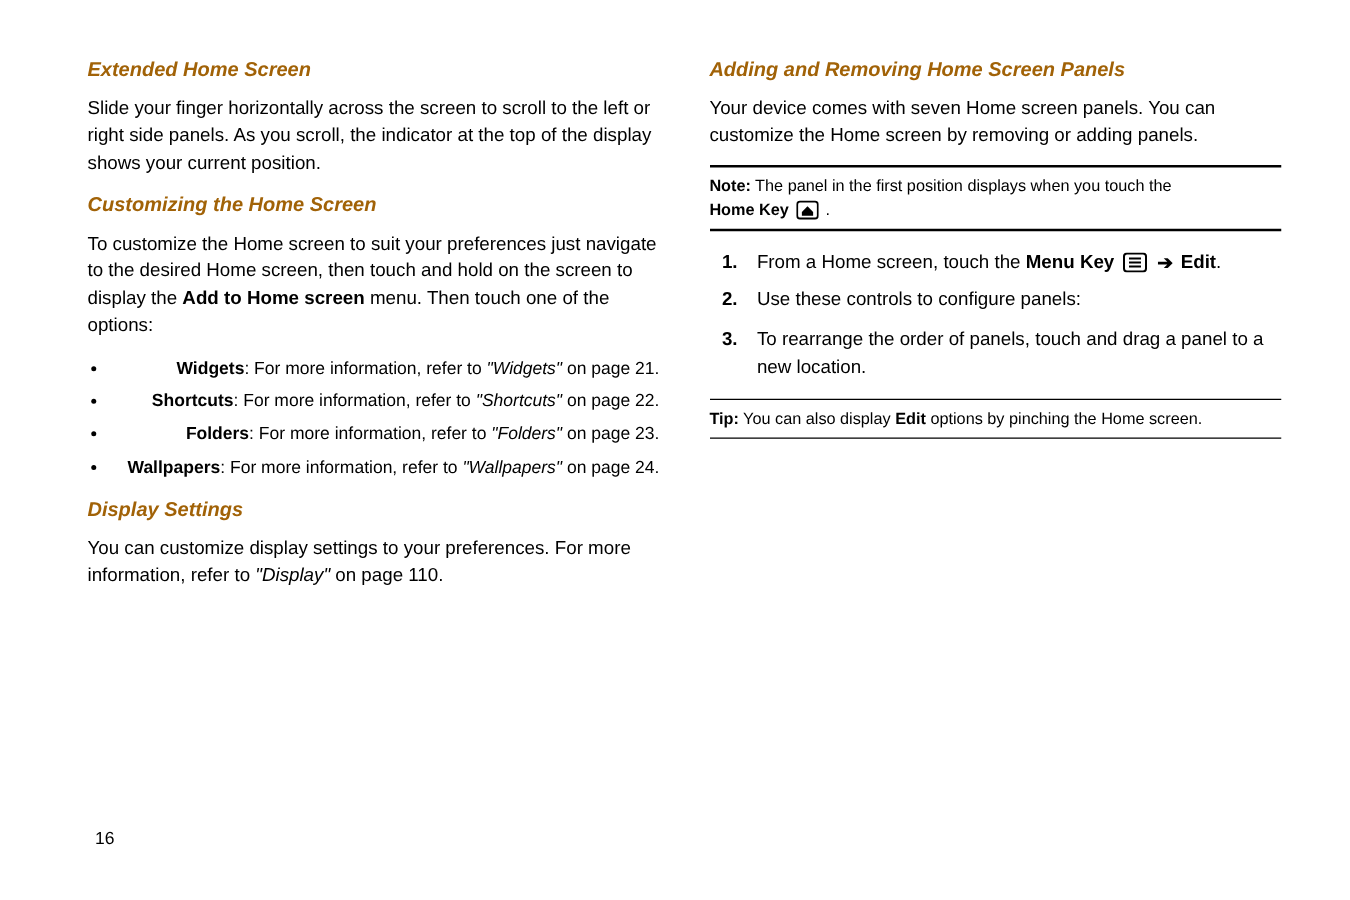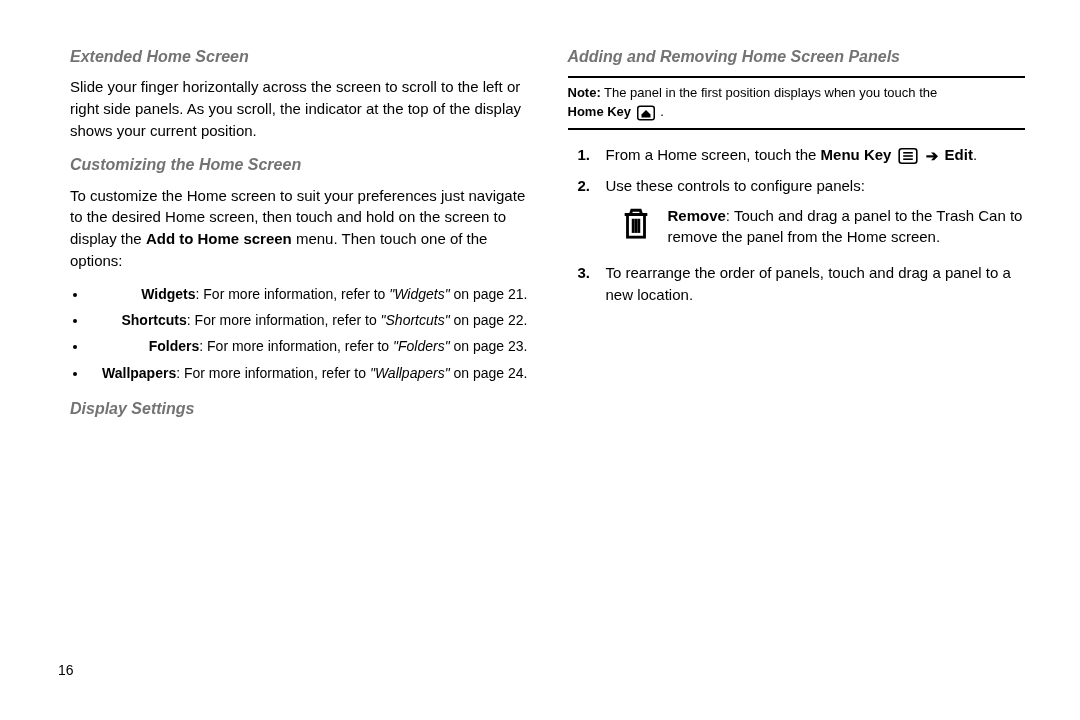--- a/index.html
+++ b/index.html
@@ -19,21 +19,21 @@
     padding: 45px 55px 0 70px;
     box-sizing: border-box;
     height: 100%;
     position: relative;
   }
   .col {
     flex: 1;
     min-width: 0;
   }
   .section-title {
-    color: #737373;
+    color: #a16207;
     font-weight: bold;
     font-style: italic;
     font-size: 16px;
     margin: 0 0 8px 0;
   }
   p { margin: 0 0 10px 0; }
   .body { margin-bottom: 12px; }
   ul.refs { margin: 4px 0 14px 0; padding-left: 18px; text-align: right; }
   ul.refs li { margin-bottom: 6px; font-size: 14px; }
   .bold { font-weight: bold; }
@@ -74,21 +74,21 @@
   .tip-box {
     border-top: 1px solid #000;
     border-bottom: 1px solid #000;
     padding: 6px 0;
     font-size: 13px;
     margin-top: 14px;
   }
   .page-num {
     position: absolute;
     bottom: 40px;
-    left: 58px;
+    left: 76px;
     font-size: 14px;
   }
 </style>
 </head>
 <body>
 
 <div class="page">
 
   <div class="col">
 
@@ -100,26 +100,30 @@
       <span>To customize the Home screen to suit your preferences just navigate to the desired Home screen, then touch and hold on the screen to display the </span><span class="bold">Add to Home screen</span><span> menu. Then touch one of the options:</span>
     </p>
     <ul class="refs">
       <li><span class="bold">Widgets</span><span>: For more information, refer to </span><span class="italic">"Widgets"</span><span>  on page 21.</span></li>
       <li><span class="bold">Shortcuts</span><span>: For more information, refer to </span><span class="italic">"Shortcuts"</span><span>  on page 22.</span></li>
       <li><span class="bold">Folders</span><span>: For more information, refer to </span><span class="italic">"Folders"</span><span>  on page 23.</span></li>
       <li><span class="bold">Wallpapers</span><span>: For more information, refer to </span><span class="italic">"Wallpapers"</span><span>  on page 24.</span></li>
     </ul>
 
     <div class="section-title">Display Settings</div>
+    <p class="body">
+      <span>You can customize display settings to your preferences. For more information, refer to </span><span class="italic">"Display"</span><span>  on page 110.</span>
+    </p>
 
   </div>
 
   <div class="col">
 
     <div class="section-title">Adding and Removing Home Screen Panels</div>
+    <p class="body">Your device comes with seven Home screen panels. You can customize the Home screen by removing or adding panels.</p>
 
     <div class="note-box">
       <span class="bold">Note:</span><span> The panel in the first position displays when you touch the </span><br>
       <span class="bold">Home Key</span>
       <span class="home-key-icon">
         <svg viewBox="0 0 24 20">
             <rect x="1" y="1" width="22" height="18" rx="3" fill="none" stroke="#000" stroke-width="2"></rect>
             <path d="M6 12 L12 6 L18 12 L18 16 L6 16 Z" fill="#000"></path>
           </svg>
       </span><span> .</span>
@@ -142,39 +146,28 @@
           <span class="bold">Edit</span><span>.</span>
         </div>
       </div>
 
       <div class="step">
         <div class="step-num">2.</div>
         <div class="step-body">Use these controls to configure panels:</div>
       </div>
 
       <div class="controls">
-        <div class="control-row">
-          <div class="control-icon trash-icon">
-            <svg viewBox="0 0 24 24">
-                <path d="M4 6 L20 6 M9 3 L15 3 L16 6 L8 6 Z" stroke="#000" stroke-width="2" fill="none"></path>
-                <rect x="6" y="6" width="12" height="16" stroke="#000" stroke-width="2" fill="none"></rect>
-                <line x1="10" y1="9" x2="10" y2="19" stroke="#000" stroke-width="2"></line>
-                <line x1="12" y1="9" x2="12" y2="19" stroke="#000" stroke-width="2"></line>
-                <line x1="14" y1="9" x2="14" y2="19" stroke="#000" stroke-width="2"></line>
-              </svg>
-          </div>
-          <div>
-            <span class="bold">Remove</span><span>: Touch and drag a panel to the Trash Can to remove the panel from the Home screen.</span>
-          </div>
-        </div>
       </div>
 
       <div class="step">
         <div class="step-num">3.</div>
         <div class="step-body">To rearrange the order of panels, touch and drag a panel to a new location.</div>
       </div>
     </div>
 
+    <div class="tip-box">
+      <span class="bold">Tip:</span><span> You can also display </span><span class="bold">Edit</span><span> options by pinching the Home screen.</span>
+    </div>
 
   </div>
 
   <div class="page-num">16</div>
 </div>
 
 </body></html>

